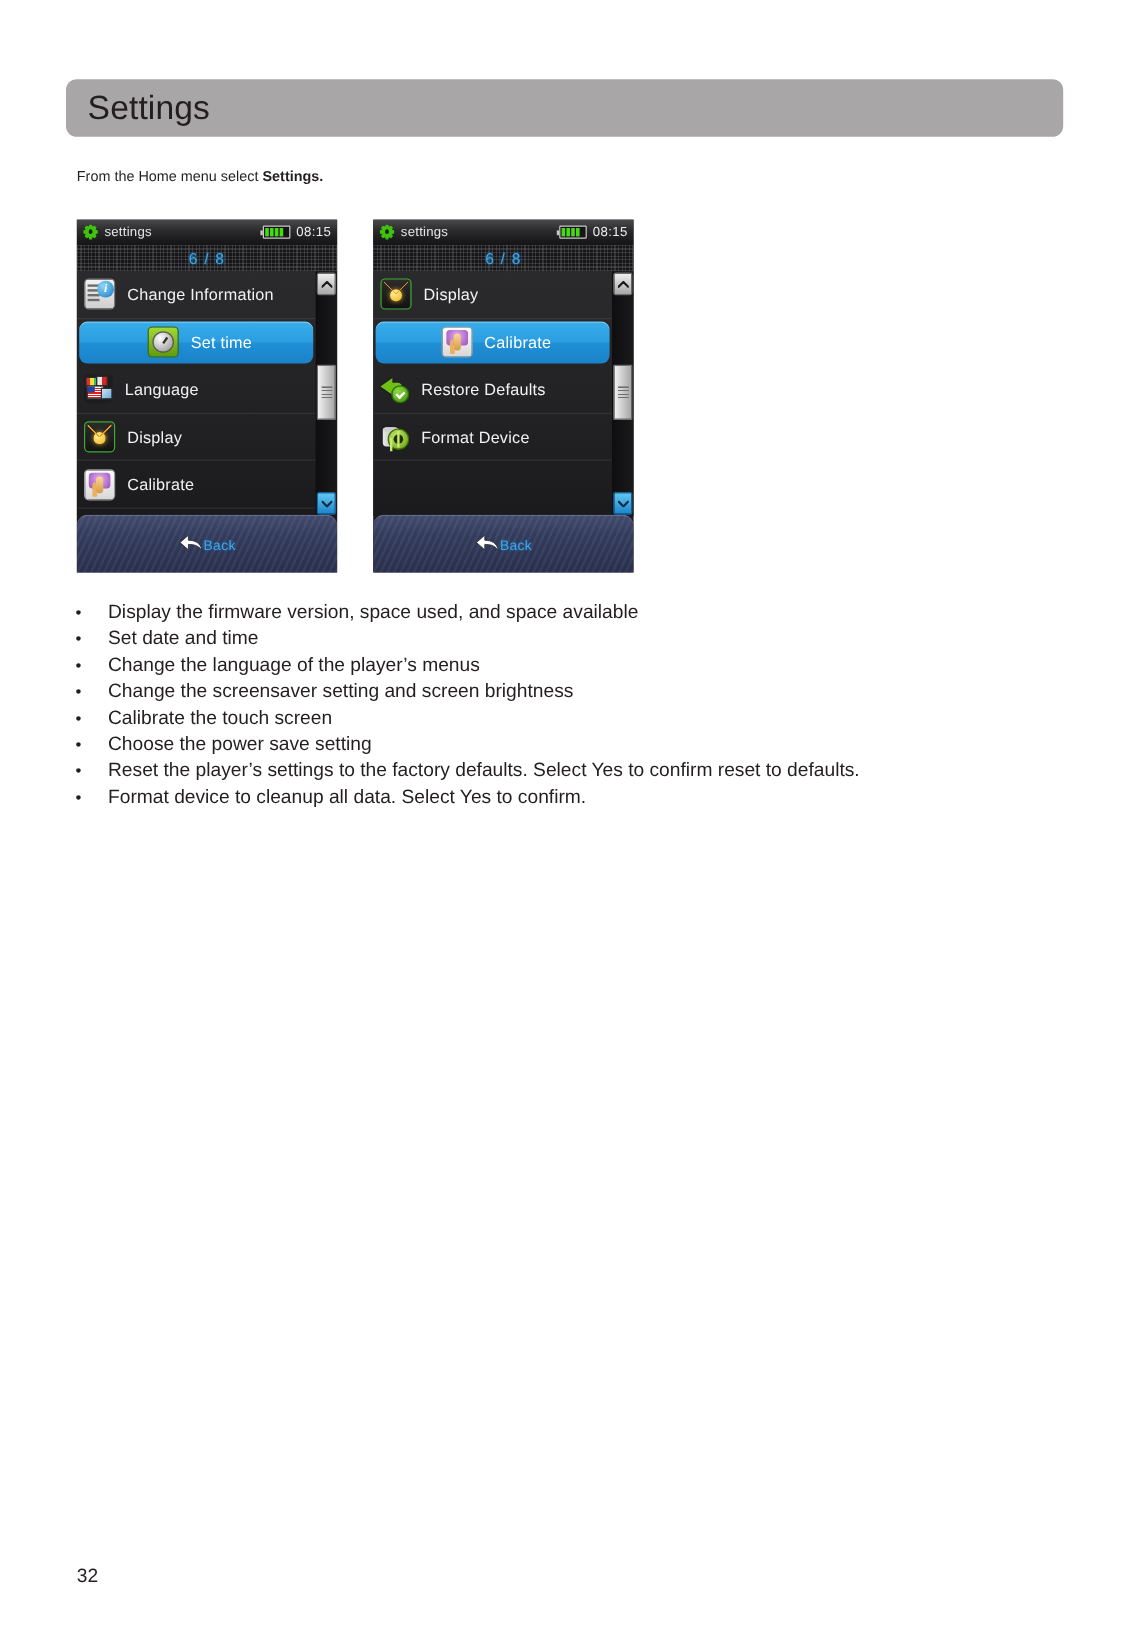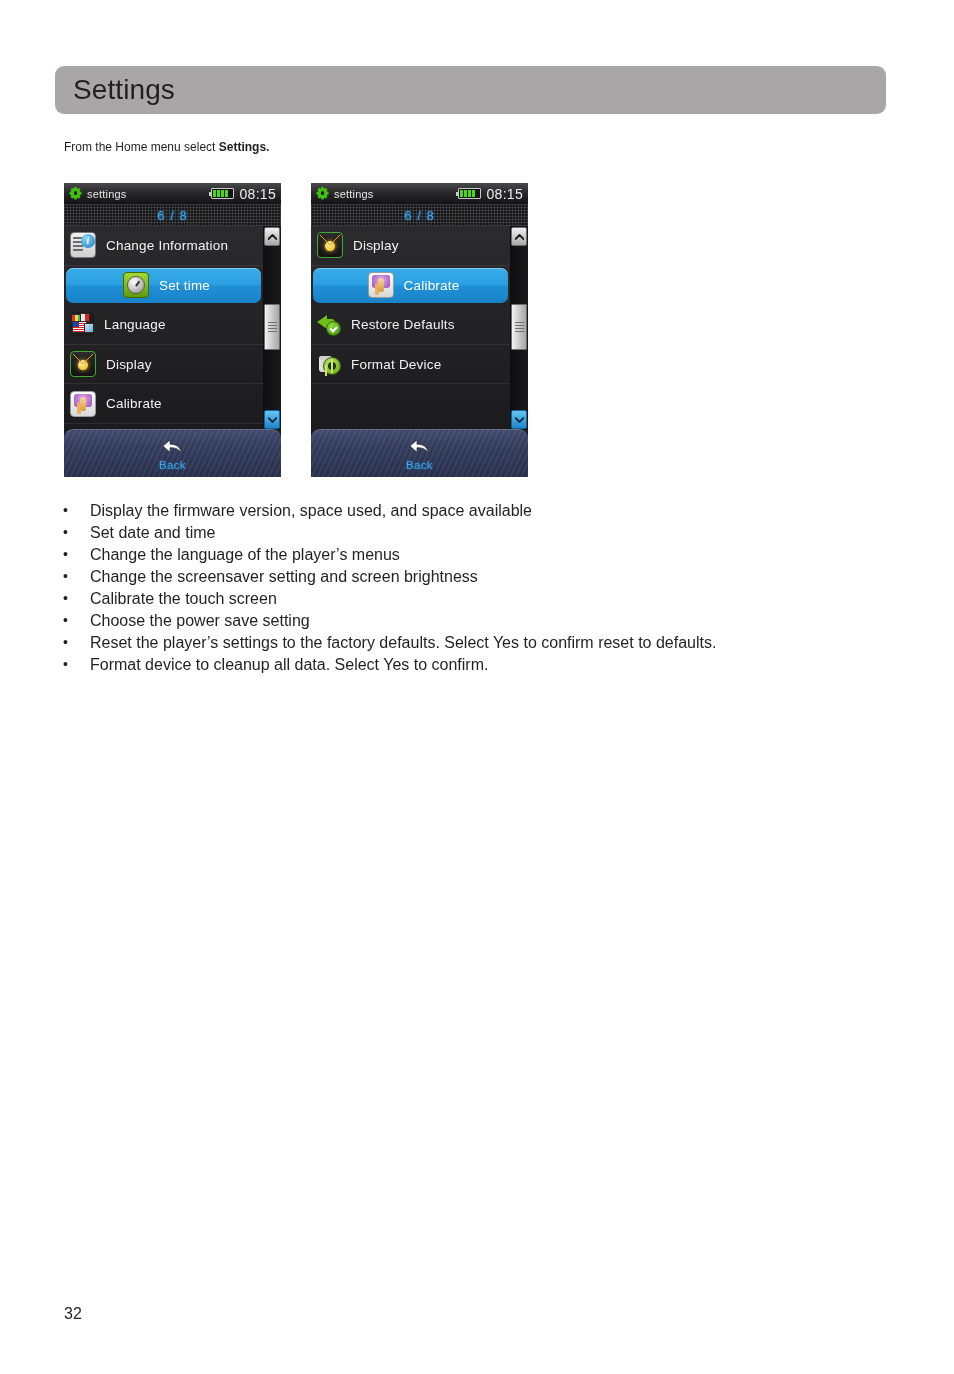--- a/index.html
+++ b/index.html
@@ -122,21 +122,21 @@
     background: #c9c9c9;
   }
   .battery span {
     display: block;
     width: 3px;
     height: 7px;
     background: #49d914;
     margin-right: 1px;
   }
   .status-time {
-    font-size: 14px;
+    font-size: 11px;
     color: #ededed;
     letter-spacing: 0.3px;
   }
 
   
   .page-strip {
     height: 22px;
     background-color: #161618;
     background-image:
       repeating-linear-gradient(to right, rgba(120,120,125,0.30) 0 1px, transparent 1px 3px),
@@ -409,21 +409,21 @@
   
   .back-bar {
     position: relative;
     height: 52px;
     margin-top: -1px;
     background-color: #2d3450;
     background-image: repeating-linear-gradient(115deg, rgba(255,255,255,0.055) 0 2px, transparent 2px 5px),
                       linear-gradient(to bottom, #424a6e 0%, #333b5c 35%, #272e4a 100%);
     border-radius: 9px 9px 0 0;
     display: flex;
-    flex-direction: column;
+    flex-direction: row;
     align-items: center;
     justify-content: center;
     box-shadow: inset 0 1px 0 rgba(255,255,255,0.18);
   }
   .back-icon { margin-bottom: 1px; }
   .back-label {
     font-size: 11.5px;
     color: #3aa8e8;
     letter-spacing: 0.3px;
     text-shadow: 0 0 3px rgba(40,140,220,0.6);

